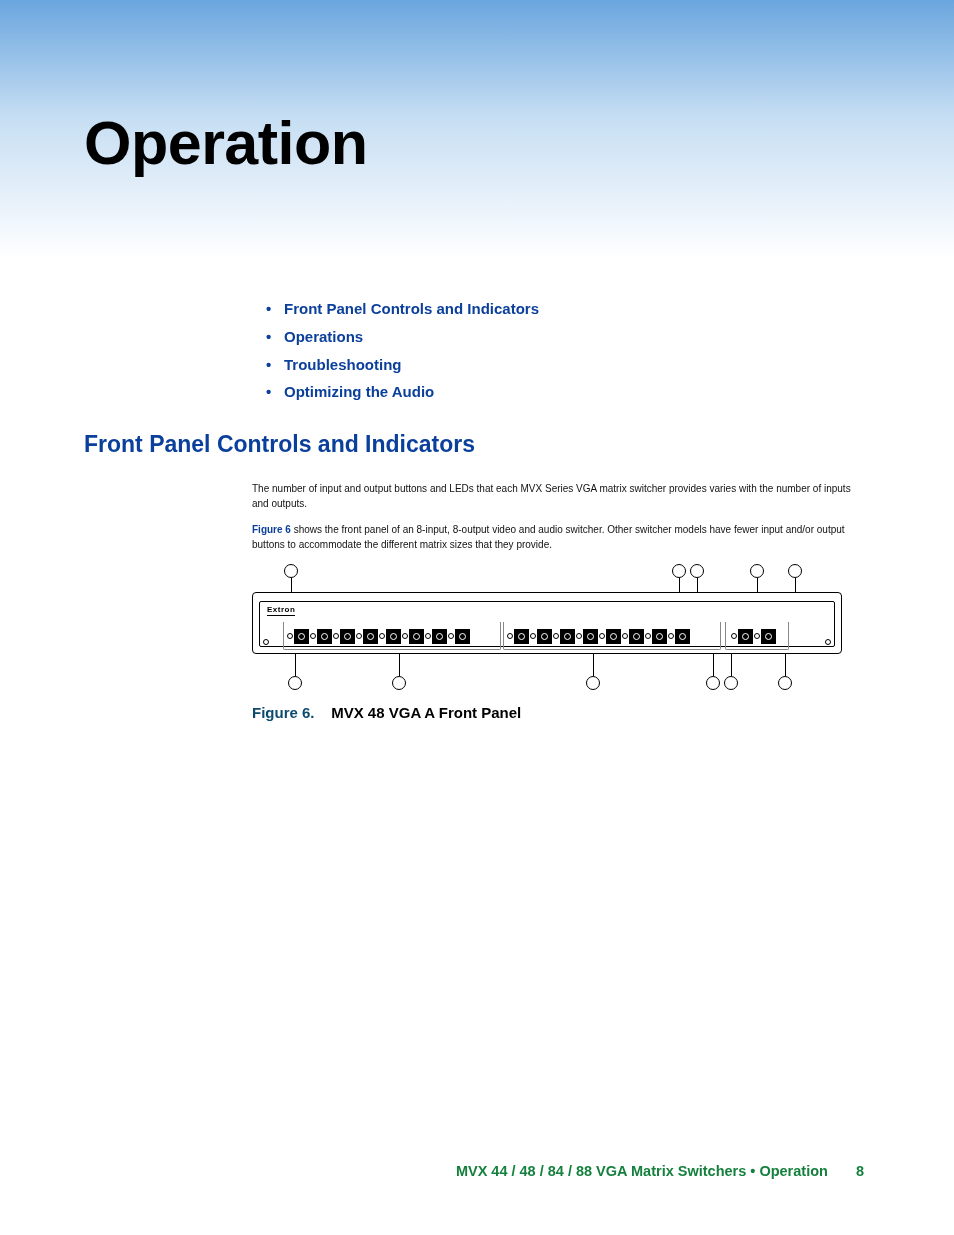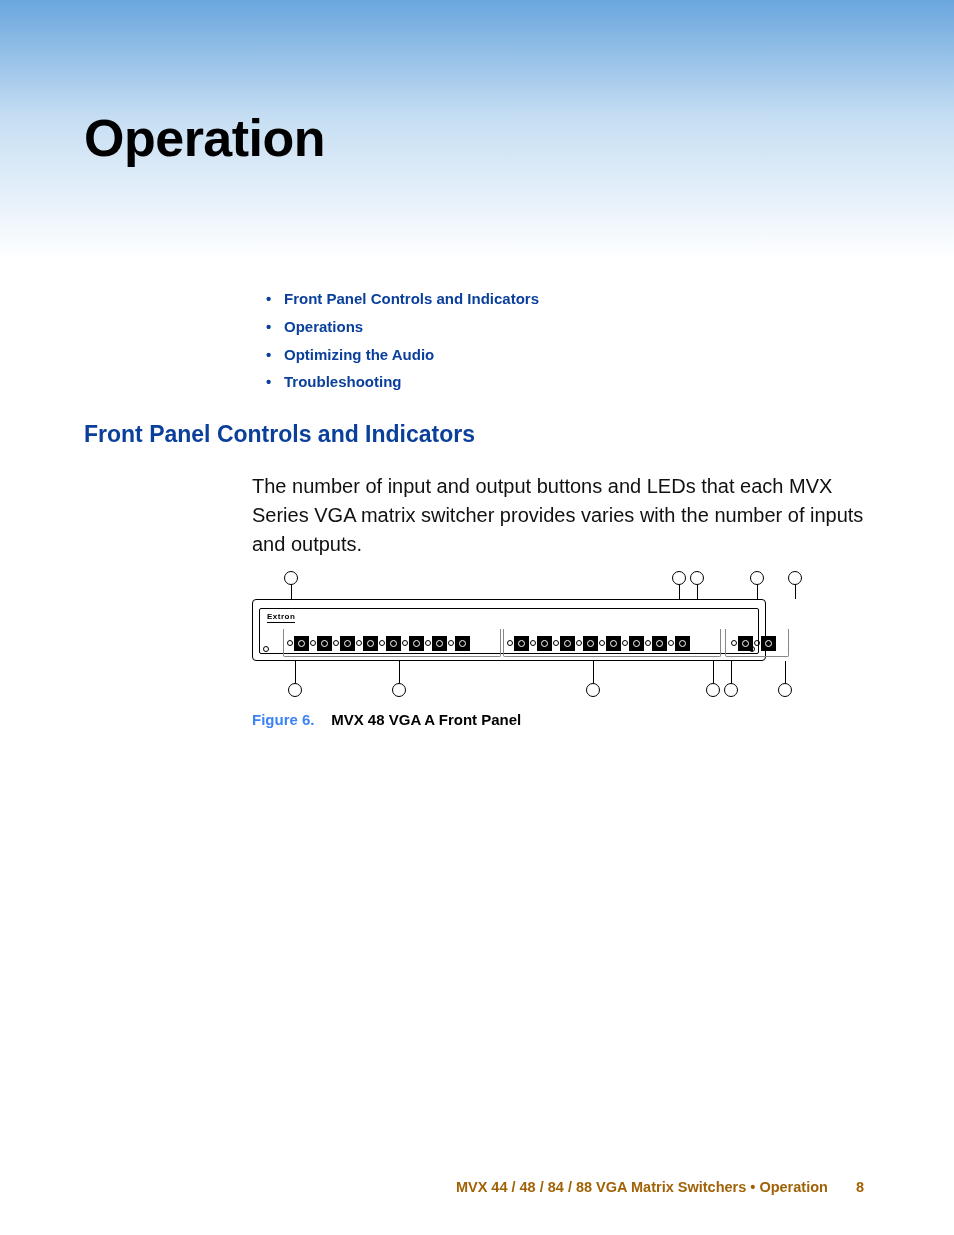--- a/index.html
+++ b/index.html
@@ -16,21 +16,21 @@
     height: 260px;
     background: linear-gradient(to bottom, #6aa6de 0%, #c6def3 45%, #ffffff 100%);
     z-index: 0;
   }
   .content {
     position: relative;
     z-index: 1;
     padding: 108px 84px 0 84px;
   }
   h1.title {
-    font-size: 52px;
+    font-size: 61px;
     font-weight: 800;
     color: #000;
     letter-spacing: -0.5px;
     margin-bottom: 120px;
   }
   .intro-block {
     margin-left: 168px;
     font-size: 15.5px;
     color: #111;
     line-height: 1.45;
@@ -57,49 +57,49 @@
     font-weight: 700;
   }
   h2.section {
     font-size: 23px;
     font-weight: 800;
     color: #0a3f9b;
     margin: 10px 0 8px 0;
   }
   .body-block {
     margin-left: 168px;
-    font-size: 20px;
+    font-size: 10px;
     color: #111;
     line-height: 1.45;
     margin-top: 24px;
   }
   .body-block p { margin-bottom: 12px; }
   .fig-ref { color: #0a3f9b; font-weight: 700; }
   .figure-wrap {
     margin-left: 168px;
     margin-top: 4px;
   }
   .figure-caption {
     margin-top: 10px;
     font-size: 15px;
   }
-  .figure-caption .label { color: #3b82f6; font-weight: 800; }
+  .figure-caption .label { color: #0c4a6e; font-weight: 800; }
   .figure-caption .text  { color: #000; font-weight: 800; }
 
   
   .panel-area {
     position: relative;
     width: 560px;
     height: 130px;
   }
   .panel {
     position: absolute;
     left: 0;
     top: 28px;
-    width: 514px;
+    width: 590px;
     height: 62px;
     border: 1.5px solid #000;
     border-radius: 4px;
     background: #fff;
   }
   .panel-inner {
     position: absolute;
     left: 6px; right: 6px; top: 8px; bottom: 6px;
     border: 1px solid #000;
     border-radius: 2px;
@@ -202,54 +202,57 @@
   .c-bot-6 { left: 526px; top: 112px; }
   .lv-b1 { left: 43px;  top: 90px; height: 22px; }
   .lv-b2 { left: 147px; top: 90px; height: 22px; }
   .lv-b3 { left: 341px; top: 90px; height: 22px; }
   .lv-b4 { left: 461px; top: 90px; height: 22px; }
   .lv-b5 { left: 479px; top: 90px; height: 22px; }
   .lv-b6 { left: 533px; top: 90px; height: 22px; }
 
   .footer {
     position: absolute;
-    bottom: 40px;
+    bottom: 56px;
     left: 0; right: 0;
     text-align: right;
     padding-right: 90px;
     font-size: 14.5px;
     font-weight: 800;
-    color: #a16207;
+    color: #15803d;
   }
   .footer .page-num {
     display: inline-block;
     margin-left: 24px;
   }
 </style>
 </head>
 <body>
 
 <div class="page-bg"></div>
 
 <div class="content">
   <h1 class="title">Operation</h1>
 
   <div class="intro-block">
     <ul class="link-list">
       <li>Front Panel Controls and Indicators</li>
       <li>Operations</li>
+      <li>Troubleshooting</li>
       <li>Optimizing the Audio</li>
-      <li>Troubleshooting</li>
     </ul>
   </div>
 
   <h2 class="section">Front Panel Controls and Indicators</h2>
 
   <div class="body-block">
     <p>The number of input and output buttons and LEDs that each MVX Series VGA matrix switcher provides varies with the number of inputs and outputs.</p>
+    <p>
+      <span class="fig-ref">Figure 6</span><span> shows the front panel of an 8-input, 8-output video and audio switcher. Other switcher models have fewer input and/or output buttons to accommodate the different matrix sizes that they provide.</span>
+    </p>
   </div>
 
   <div class="figure-wrap">
     <div class="panel-area">
 
       <div class="callout c-top-1"></div>
       <div class="leader-v lv-t1"></div>
       <div class="callout c-top-2"></div>
       <div class="leader-v lv-t2"></div>
       <div class="callout c-top-3"></div>

